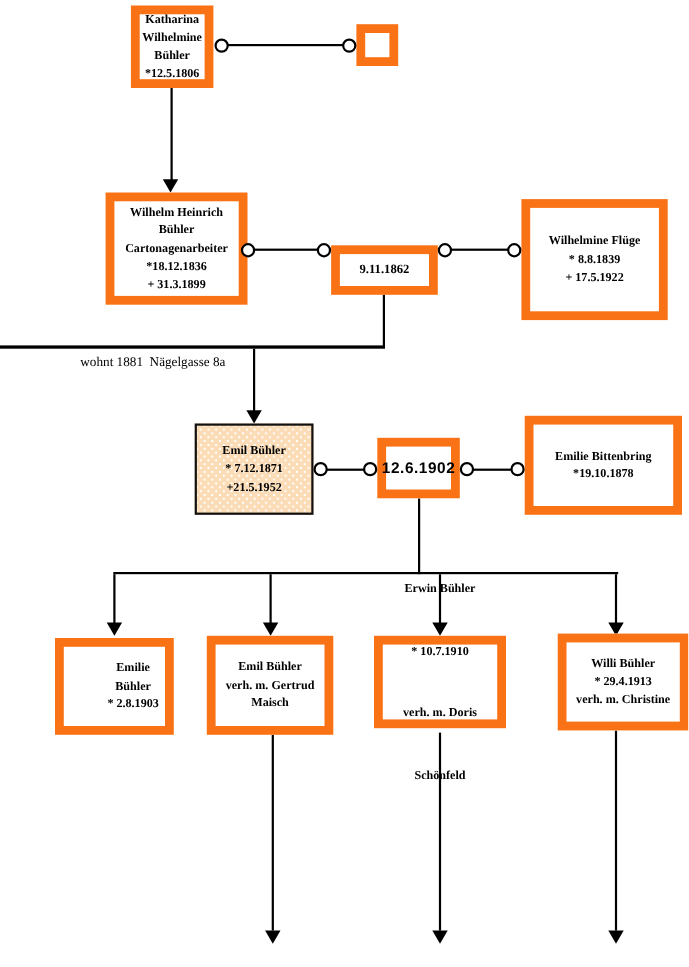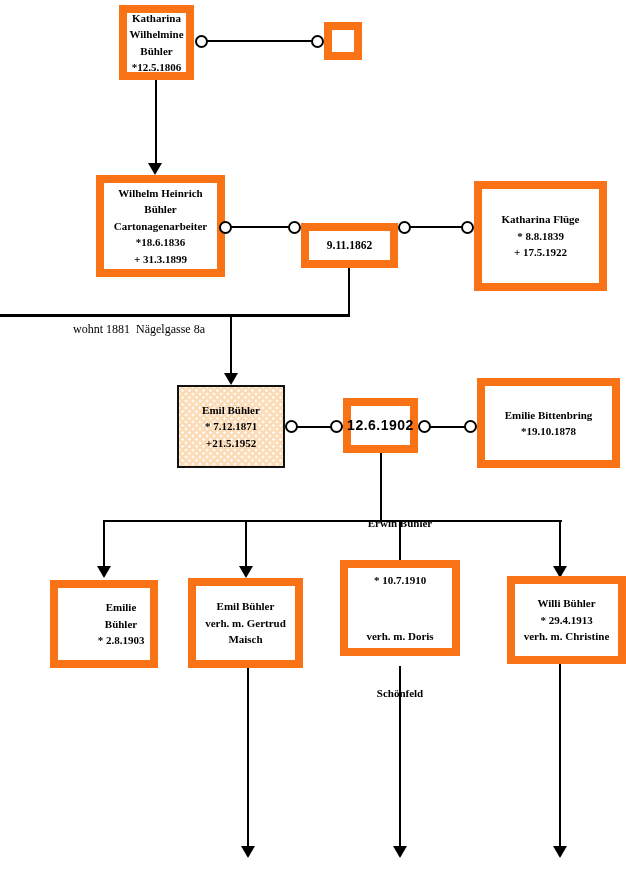--- a/index.html
+++ b/index.html
@@ -95,38 +95,38 @@
   <div class="ring" style="left:195px;top:35px;"></div>
   <div class="ring" style="left:311px;top:35px;"></div>
 
   <div class="vline" style="left:155px;top:80px;width:2px;height:84px;"></div>
   <div class="arrowhead" style="left:148px;top:163px;"></div>
 
   <div class="box" style="left:96px;top:175px;width:129px;height:102px;">
     <div>Wilhelm Heinrich</div>
     <div>Bühler</div>
     <div>Cartonagenarbeiter</div>
-    <div>*18.6.1836</div>
+    <div>*18.12.1836</div>
     <div>+ 31.3.1899</div>
   </div>
 
   <div class="hline" style="left:225px;top:226px;width:70px;height:2px;"></div>
   <div class="ring" style="left:219px;top:221px;"></div>
   <div class="ring" style="left:288px;top:221px;"></div>
 
   <div class="box mbox" style="left:301px;top:207px;width:97px;height:45px;margin-top:16px;">
     <div>9.11.1862</div>
   </div>
 
   <div class="hline" style="left:404px;top:226px;width:64px;height:2px;"></div>
   <div class="ring" style="left:398px;top:221px;"></div>
   <div class="ring" style="left:461px;top:221px;"></div>
 
   <div class="box" style="left:474px;top:181px;width:133px;height:110px;">
-    <div>Katharina Flüge</div>
+    <div>Wilhelmine Flüge</div>
     <div>* 8.8.1839</div>
     <div>+ 17.5.1922</div>
   </div>
 
   <div class="note" style="left:73px;top:290px;">wohnt 1881  Nägelgasse 8a</div>
 
   <div class="vline" style="left:348px;top:252px;width:2px;height:64px;"></div>
   <div class="hline" style="left:0px;top:314px;width:350px;height:3px;"></div>
   <div class="vline" style="left:230px;top:317px;width:2px;height:57px;"></div>
   <div class="arrowhead" style="left:224px;top:373px;"></div>
@@ -173,21 +173,21 @@
     <div>Emilie Bühler</div>
     <div>* 2.8.1903</div>
   </div>
 
   <div class="box" style="left:188px;top:578px;width:115px;height:90px;">
     <div>Emil Bühler</div>
     <div>verh. m. Gertrud</div>
     <div>Maisch</div>
   </div>
 
-  <div class="box" style="left:340px;top:560px;width:120px;height:96px;gap:40px;">
+  <div class="box" style="left:340px;top:578px;width:120px;height:84px;gap:40px;">
     <div>Erwin Bühler</div>
     <div>* 10.7.1910</div>
     <div>verh. m. Doris</div>
     <div>Schönfeld</div>
   </div>
 
   <div class="box" style="left:507px;top:576px;width:119px;height:88px;">
     <div>Willi Bühler</div>
     <div>* 29.4.1913</div>
     <div>verh. m. Christine</div>

